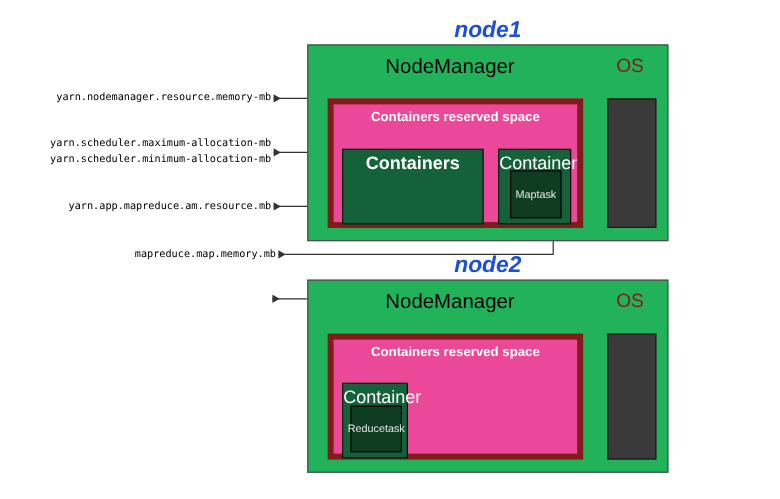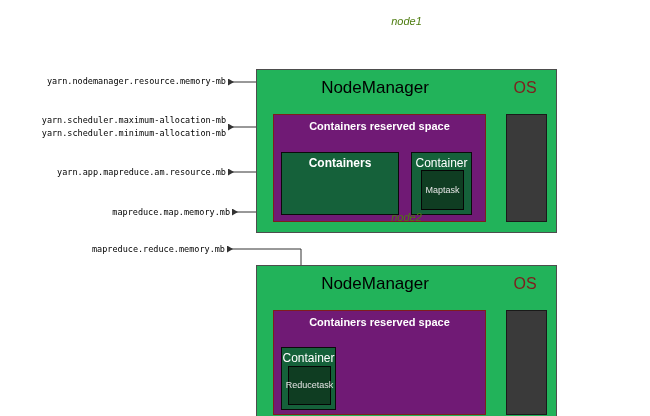--- a/index.html
+++ b/index.html
@@ -33,33 +33,32 @@
     white-space: nowrap;
     text-align: right;
     letter-spacing: 0px;
   }
 
   
   .node-title {
     position: absolute;
     font-family: "Liberation Sans", sans-serif;
     font-style: italic;
-    font-weight: normal;
-    font-size: 11px;
-    color: #4d7c0f;
+    font-weight: bold;
+    font-size: 19px;
+    color: #1d4ed8;
     text-align: center;
   }
 
   
   .node-box {
     position: absolute;
     background: #22b35a;
     border: 1px solid #4d4d4d;
     box-sizing: border-box;
-    margin-top: 32px;
   }
   .nm-title {
     position: absolute;
     font-size: 17px;
     color: #000000;
     text-align: center;
     font-family: "Liberation Sans", sans-serif;
   }
   .os-title {
     position: absolute;
@@ -69,22 +68,22 @@
     font-family: "Liberation Sans", sans-serif;
   }
   .os-box {
     position: absolute;
     background: #3a3a3a;
     border: 1px solid #1a1a1a;
     box-sizing: border-box;
   }
   .reserved-box {
     position: absolute;
-    background: #701a75;
-    border: 1px solid #7f1d1d;
+    background: #ec4899;
+    border: 5px solid #7f1d1d;
     box-sizing: border-box;
   }
   .reserved-label {
     position: absolute;
     left: 0; right: 0;
     top: 5px;
     text-align: center;
     font-size: 11px;
     font-weight: bold;
     color: #ffffff;
@@ -93,21 +92,21 @@
     position: absolute;
     background: #15613a;
     border: 1px solid #0a0a0a;
     box-sizing: border-box;
   }
   .containers-label {
     position: absolute;
     left: 0; right: 0;
     top: 3px;
     text-align: center;
-    font-size: 12px;
+    font-size: 15px;
     color: #ffffff;
   }
   .containers-label.bold { font-weight: bold; }
   .task-box {
     position: absolute;
     background: #0f3d22;
     border: 1px solid #050505;
     box-sizing: border-box;
     display: flex;
     align-items: center;
@@ -145,21 +144,20 @@
   <div class="prop-label" style="right:424px; top:76px;">yarn.nodemanager.resource.memory-mb</div>
 
   <div class="prop-label" style="right:424px; top:115px;">yarn.scheduler.maximum-allocation-mb</div>
 
   <div class="prop-label" style="right:424px; top:128px;">yarn.scheduler.minimum-allocation-mb</div>
 
   <div class="prop-label" style="right:424px; top:167px;">yarn.app.mapreduce.am.resource.mb</div>
 
   <div class="prop-label" style="right:420px; top:207px;">mapreduce.map.memory.mb</div>
 
-  <div class="prop-label" style="right:425px; top:244px;">mapreduce.reduce.memory.mb</div>
 
   <div class="node-title" style="left:256px; top:15px; width:301px;">node1</div>
 
   <div class="node-box" style="left:256px; top:37px; width:301px; height:164px;">
 
     <div class="nm-title" style="left:0px; top:8px; width:236px;">NodeManager</div>
 
     <div class="os-title" style="left:236px; top:9px; width:64px;">OS</div>
 
     <div class="os-box" style="left:249px; top:44px; width:41px; height:108px;"></div>

